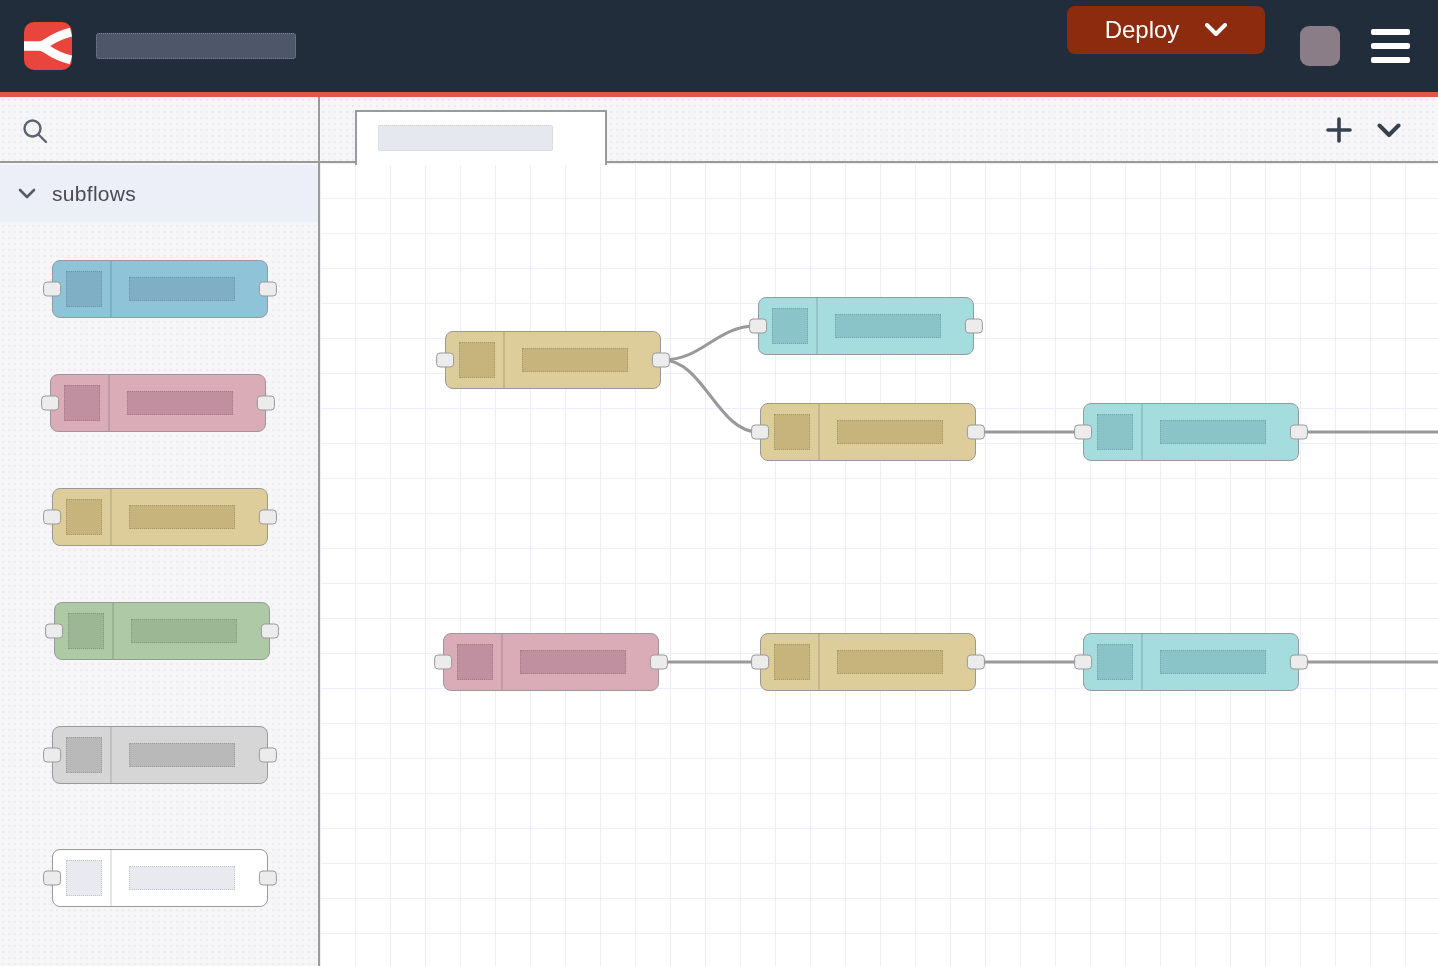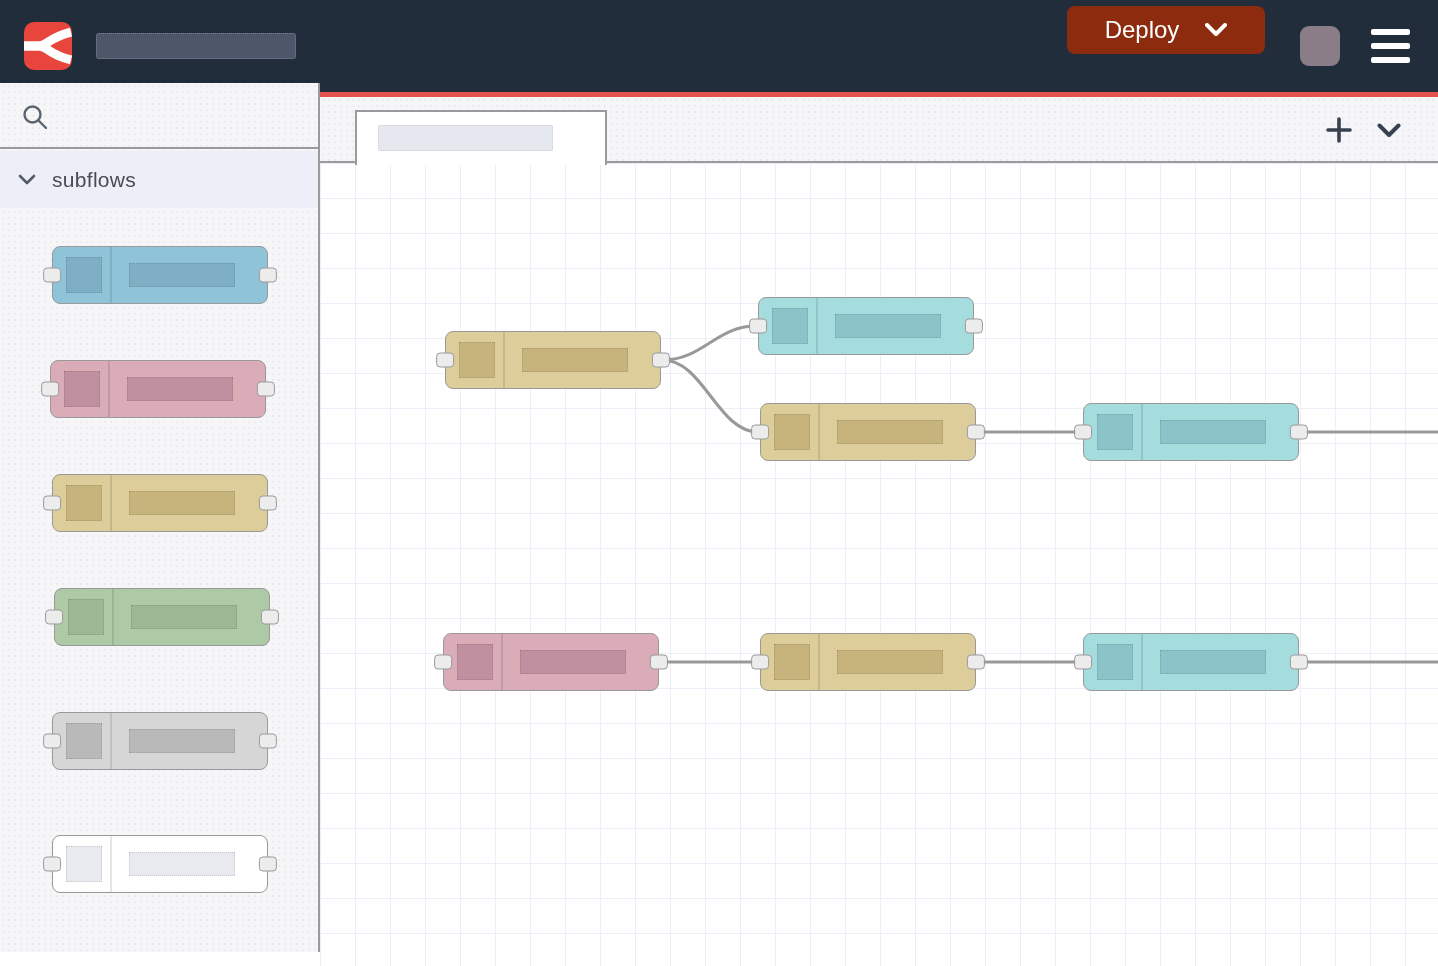--- a/index.html
+++ b/index.html
@@ -23,21 +23,21 @@
             border-radius:9px; background:#8b7d87; cursor:pointer; }
   .hamburger { position:absolute; left:1371px; top:29px; width:39px; height:34px;
                display:flex; flex-direction:column; justify-content:space-between;
                cursor:pointer; }
   .hamburger span { display:block; width:39px; height:6px; background:#fff;
                     border-radius:2px; }
   .accent-line { position:absolute; left:0; top:92px; width:1438px; height:5px;
                  background:#e5534e; }
 
   
-  .sidebar { position:absolute; left:0; top:83px; width:320px; height:869px;
+  .sidebar { position:absolute; left:0; top:97px; width:320px; height:869px;
              background:#f6f6f8;
              background-image:radial-gradient(circle, rgba(60,60,90,.05) 1px, transparent 1px);
              background-size:6px 6px;
              border-right:2px solid #9a9a9a; }
   .search-band { position:absolute; left:0; top:0; width:318px; height:66px;
                  border-bottom:2px solid #9a9a9a; cursor:text; }
   .search-band svg { position:absolute; left:21px; top:20px; }
   .subflows-band { position:absolute; left:0; top:68px; width:318px; height:57px;
                    background:#eceef8; display:flex; align-items:center;
                    cursor:pointer; }

